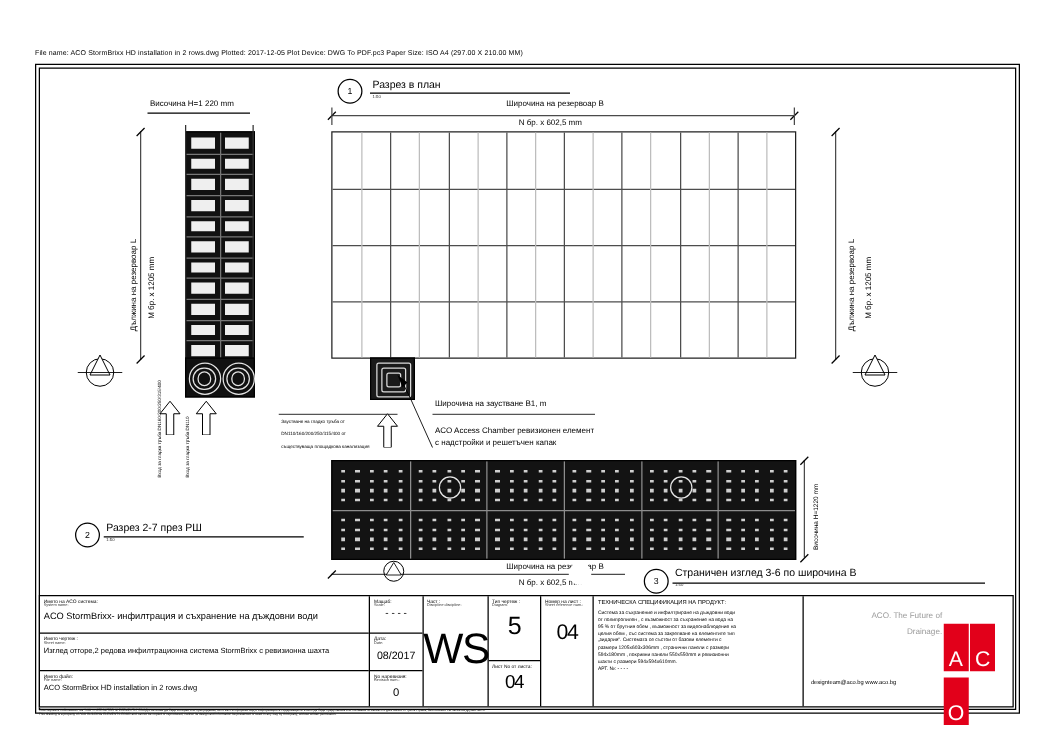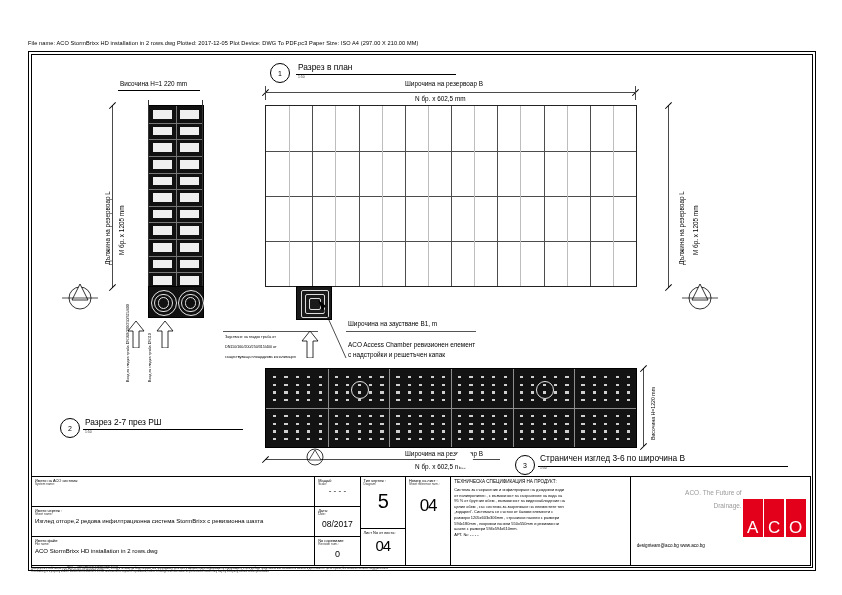--- a/index.html
+++ b/index.html
@@ -508,20 +508,21 @@
     <circle cx="15" cy="9" r="8" fill="none" stroke="#000" stroke-width="0.8"></circle>
     <polygon points="15,2 21,12 9,12" fill="#fff" stroke="#000" stroke-width="0.7"></polygon>
   </svg>
 
   <div class="abs" id="titleblock">
 
     <div class="tb-cell" style="width:300px;">
       <div class="tb-sub" style="height:30px;">
         <div class="lbl-bg">Името на ACO система:</div>
         <div class="lbl-en">System name:</div>
+        <div class="val-bg">ACO StormBrixx- инфилтрация и съхранение на дъждовни води</div>
       </div>
       <div class="tb-sub" style="height:30px;">
         <div class="lbl-bg">Името чертеж :</div>
         <div class="lbl-en">Sheet name:</div>
         <div class="val-sm">Изглед отгоре,2 редова инфилтрационна система StormBrixx с ревизионна шахта</div>
       </div>
       <div class="tb-sub" style="height:30px;border-bottom:none;">
         <div class="lbl-bg">Името файл:</div>
         <div class="lbl-en">File name:</div>
         <div class="val-sm">ACO StormBrixx HD  installation in 2 rows.dwg</div>
@@ -539,20 +540,27 @@
         <div class="lbl-en">Date:</div>
         <div class="big-center" style="font-size:8.5px;margin-top:3px;">08/2017</div>
       </div>
       <div class="tb-sub" style="height:30px;border-bottom:none;">
         <div class="lbl-bg">No наревизия:</div>
         <div class="lbl-en">Revision num.:</div>
         <div class="big-center" style="font-size:9px;margin-top:3px;">0</div>
       </div>
     </div>
 
+    <div class="tb-cell" style="width:52px;">
+      <div style="padding:2px 3px;">
+        <div class="lbl-bg">Част :</div>
+        <div class="lbl-en">Discipline discipline:</div>
+      </div>
+      <div class="ws" style="line-height:62px;">WS</div>
+    </div>
 
     <div class="tb-cell" style="width:48px;">
       <div class="tb-sub" style="height:52px;">
         <div class="lbl-bg">Тип чертеж :</div>
         <div class="lbl-en">Diagram:</div>
         <div class="huge" style="font-size:20px;margin-top:4px;">5</div>
       </div>
       <div class="tb-sub" style="height:38px;border-bottom:none;">
         <div class="lbl-bg">Лист No от листа:</div>
         <div class="huge" style="font-size:15px;margin-top:2px;">04</div>

